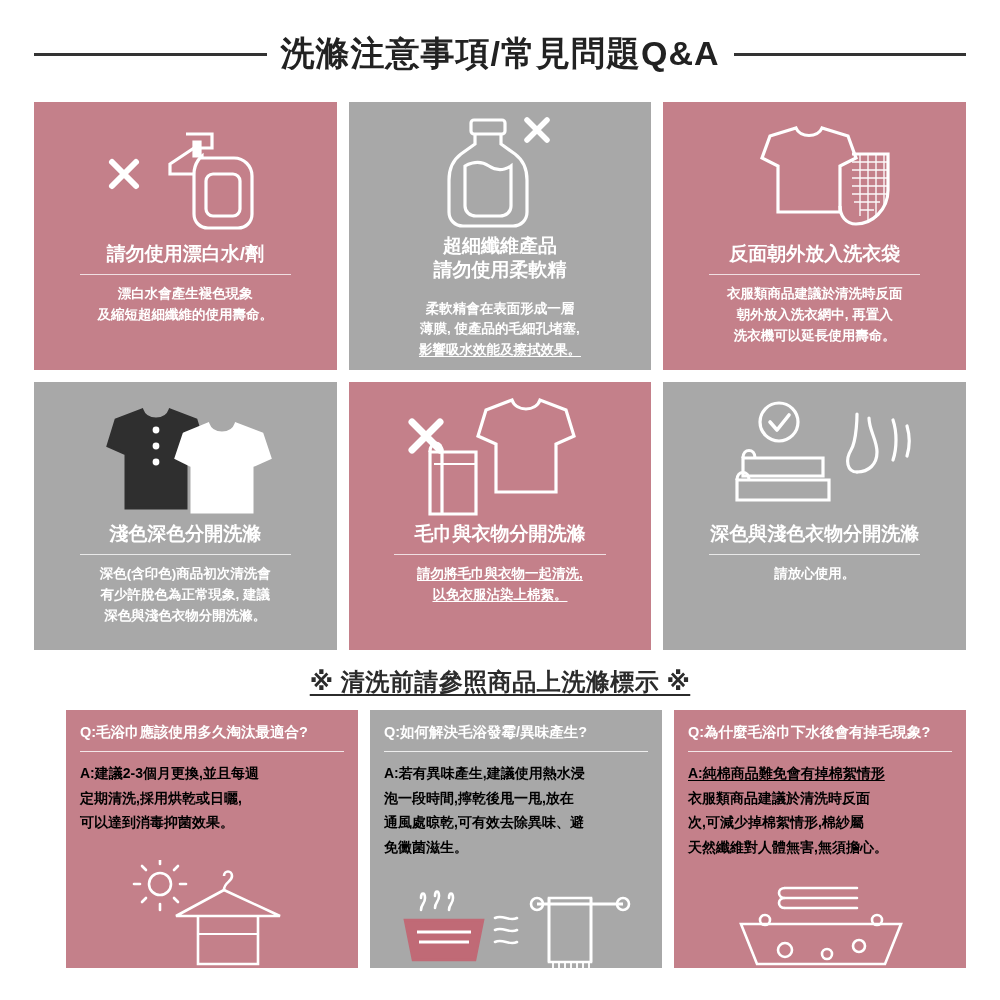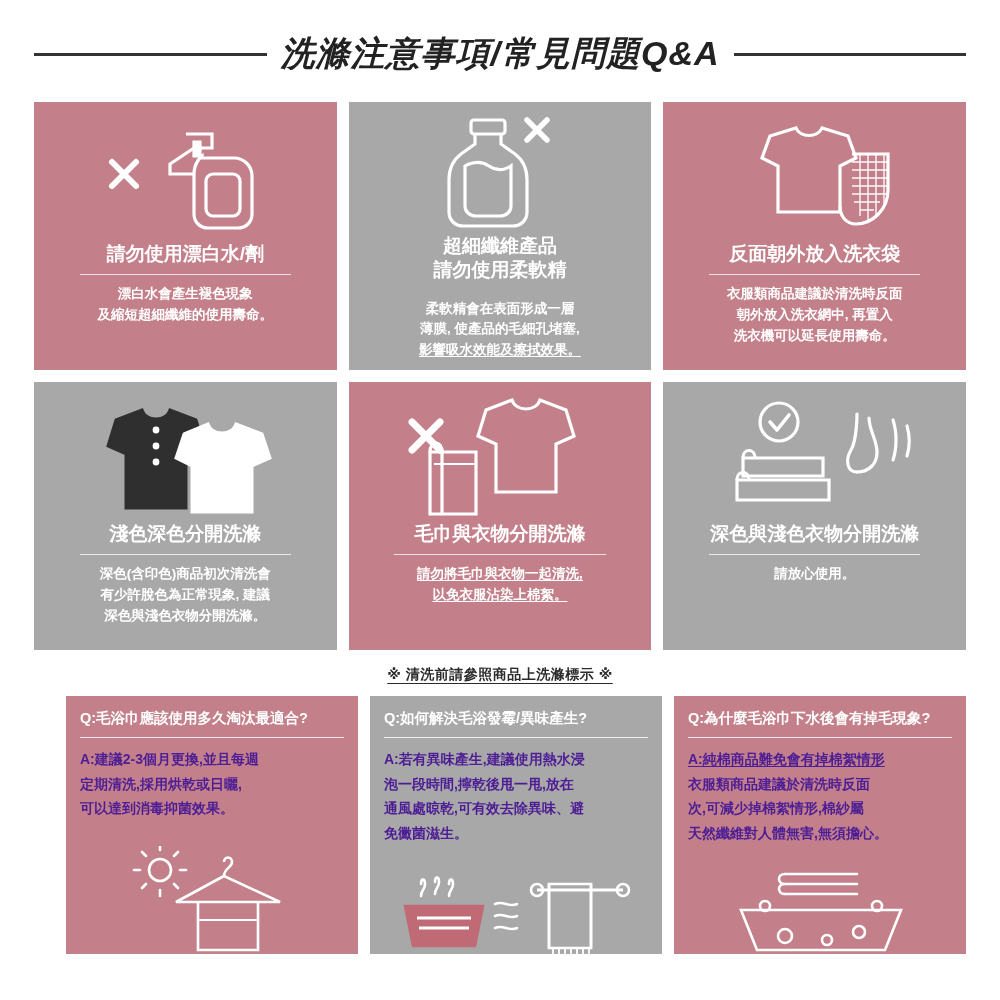--- a/index.html
+++ b/index.html
@@ -8,21 +8,21 @@
     background:#ffffff;
     font-family:"Liberation Sans","DejaVu Sans",sans-serif;
     color:#2b2b2b;
     overflow:hidden;
   }
   .page{position:relative;width:1000px;height:1000px;box-sizing:border-box;padding:0 34px;}
 
   
   .header{
     display:flex;align-items:center;justify-content:center;
-    height:96px;margin-top:6px;font-style:italic;
+    height:96px;margin-top:6px;
   }
   .header .rule{flex:1;height:3px;background:#333;}
   .header .rule.left{margin-right:14px;}
   .header .rule.right{margin-left:14px;}
   .header .title{
     font-size:34px;font-weight:bold;letter-spacing:1px;white-space:nowrap;color:#222;
   }
 
   
   .grid{
@@ -56,21 +56,21 @@
     margin:0 0 9px 0;
   }
   .card-body{
     font-size:13.5px;line-height:1.55;font-weight:bold;
   }
   .u{ text-decoration:underline; text-underline-offset:2px;}
 
   
   .notice{
     text-align:center;
-    font-size:14px;font-weight:bold;
+    font-size:24px;font-weight:bold;
     margin:16px 0 12px;
     letter-spacing:.5px;
   }
   .notice span{text-decoration:underline;text-underline-offset:4px;}
 
   
   .qa-row{
     display:grid;grid-template-columns:repeat(3,1fr);gap:12px;
     height:258px;
     margin-left:32px;
@@ -84,21 +84,21 @@
   .qa.gray{background:#a8a8a8;}
   .qa .q{
     color:#fff;font-size:14.5px;font-weight:bold;
     padding:12px 14px 0 14px;line-height:1.4;
   }
   .qa .q-rule{
     height:1px;background:rgba(255,255,255,.8);
     margin:9px 14px 0 14px;
   }
   .qa .a{
-    color:#4c1d95;font-size:14px;line-height:1.75;font-weight:bold;
+    color:#000000;font-size:14px;line-height:1.75;font-weight:bold;
     padding:9px 14px 0 14px;
   }
   .qa .qa-icon{
     flex:1;display:flex;align-items:flex-end;justify-content:center;
     padding-bottom:0px;
   }
 
   svg{display:block;}
 </style>
 </head>

